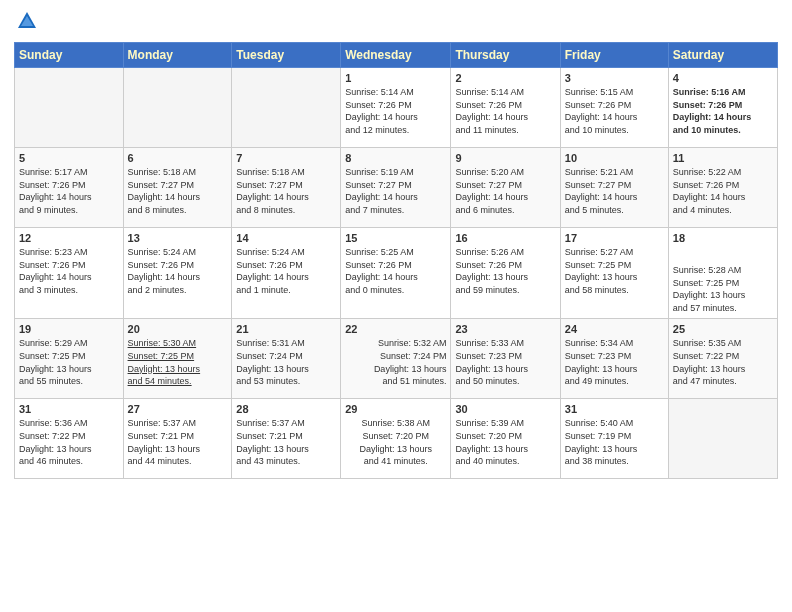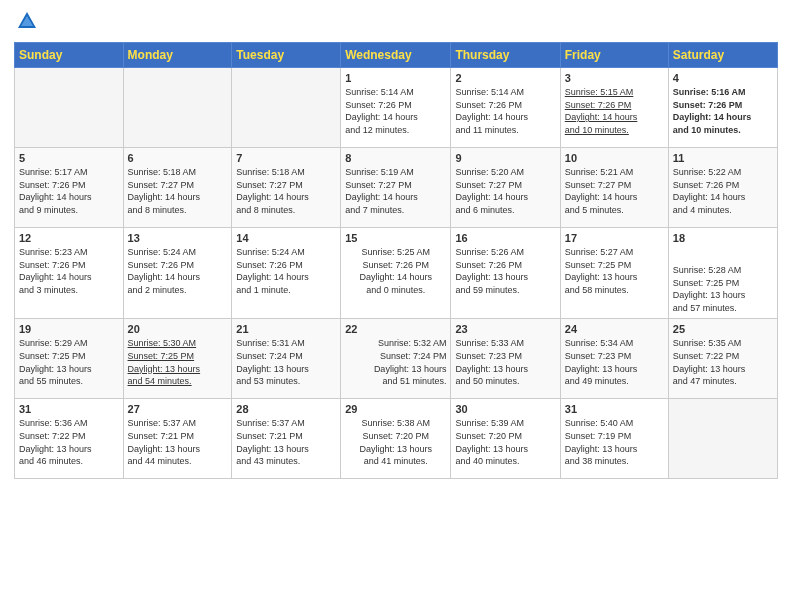--- a/index.html
+++ b/index.html
@@ -50,21 +50,21 @@
       font-size: 14px;
       color: #444;
     }
     .calendar {
       width: 100%;
       border-collapse: collapse;
       border: 1px solid #ccc;
     }
     .calendar th {
       background-color: #3a6fc4;
-      color: #fde047;
+      color: #fef9c3;
       font-size: 12px;
       font-weight: bold;
       padding: 5px 4px;
       text-align: left;
       border: 1px solid #5585d0;
     }
     .calendar td {
       vertical-align: top;
       border: 1px solid #ccc;
       padding: 4px 4px;
@@ -144,21 +144,21 @@
           </td>
           <td>
             <span class="day-number">2</span>
             <div class="day-info" style="white-space: pre-line;">Sunrise: 5:14 AM
 Sunset: 7:26 PM
 Daylight: 14 hours
 and 11 minutes.</div>
           </td>
           <td>
             <span class="day-number">3</span>
-            <div class="day-info" style="white-space: pre-line; text-decoration: underline;">Sunrise: 5:15 AM
+            <div class="day-info" style="white-space: pre-line;">Sunrise: 5:15 AM
 Sunset: 7:26 PM
 Daylight: 14 hours
 and 10 minutes.</div>
           </td>
           <td>
             <span class="day-number">4</span>
             <div class="day-info" style="white-space: pre-line; font-weight: bold;">Sunrise: 5:16 AM
 Sunset: 7:26 PM
 Daylight: 14 hours
 and 10 minutes.</div>
@@ -232,21 +232,21 @@
           </td>
           <td>
             <span class="day-number">14</span>
             <div class="day-info" style="white-space: pre-line;">Sunrise: 5:24 AM
 Sunset: 7:26 PM
 Daylight: 14 hours
 and 1 minute.</div>
           </td>
           <td>
             <span class="day-number">15</span>
-            <div class="day-info" style="white-space: pre-line; text-align: center;">Sunrise: 5:25 AM
+            <div class="day-info" style="white-space: pre-line;">Sunrise: 5:25 AM
 Sunset: 7:26 PM
 Daylight: 14 hours
 and 0 minutes.</div>
           </td>
           <td>
             <span class="day-number">16</span>
             <div class="day-info" style="white-space: pre-line;">Sunrise: 5:26 AM
 Sunset: 7:26 PM
 Daylight: 13 hours
 and 59 minutes.</div>

